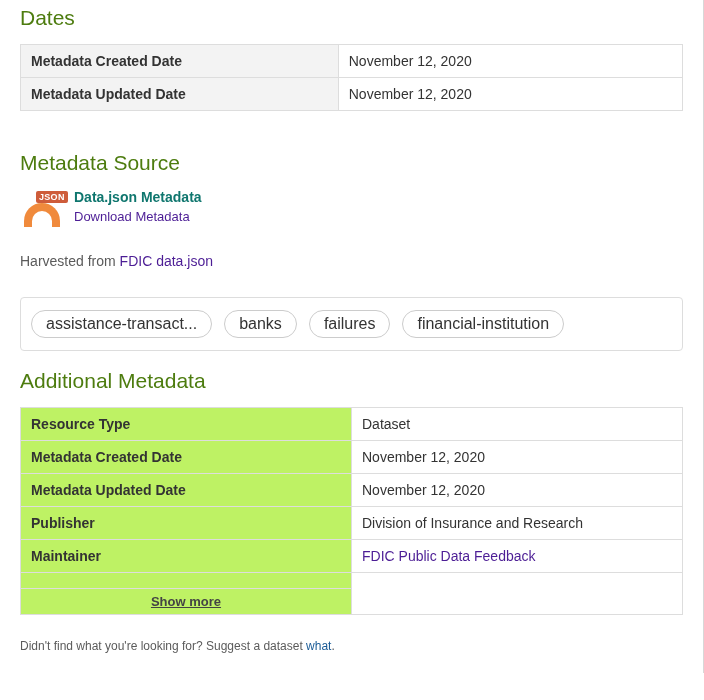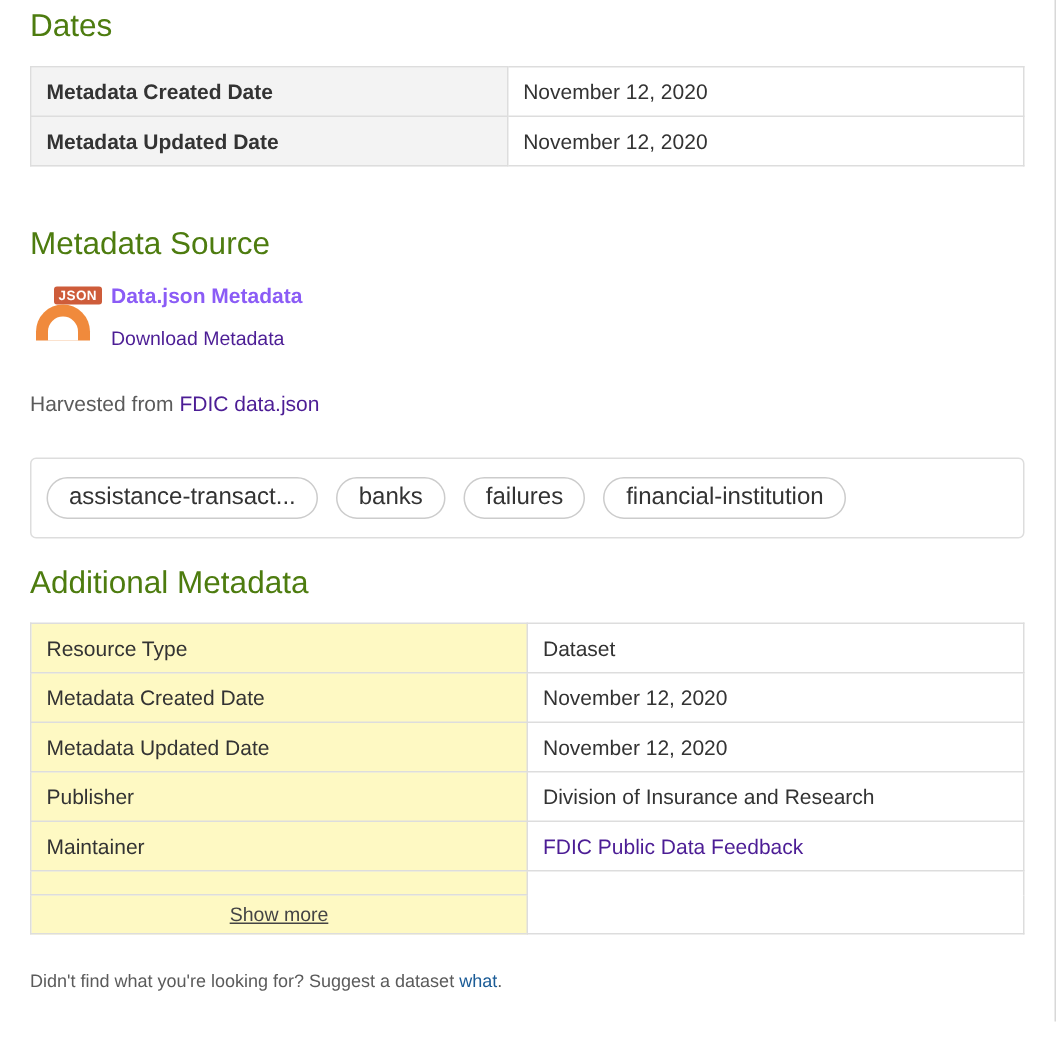--- a/index.html
+++ b/index.html
@@ -78,22 +78,22 @@
     left: 8px;
     width: 20px;
     height: 16px;
     background: #fff;
     border-top-left-radius: 20px;
     border-top-right-radius: 20px;
   }
   .meta-source-text .title {
     font-size: 14px;
     font-weight: bold;
-    color: #8b5cf6;
-    margin-bottom: 12px;
+    color: #0f766e;
+    margin-bottom: 2px;
   }
   a.link {
     color: #4c1d95;
     text-decoration: none;
     font-size: 13px;
   }
   .harvested {
     font-size: 14px;
     color: #5b5b5b;
     margin-bottom: 28px;
@@ -123,22 +123,22 @@
     margin-bottom: 24px;
   }
   table.addl-table th,
   table.addl-table td {
     border: 1px solid #ddd;
     padding: 8px 10px;
     font-size: 14px;
     text-align: left;
   }
   table.addl-table th {
-    background: #fef9c3;
-    font-weight: normal;
+    background: #bef264;
+    font-weight: bold;
     width: 50%;
     color: #333;
   }
   table.addl-table td { background: #fff; color: #333; }
   .showmore-cell {
     text-align: center !important;
     font-size: 12px !important;
     padding: 5px !important;
   }
   .showmore-link {

